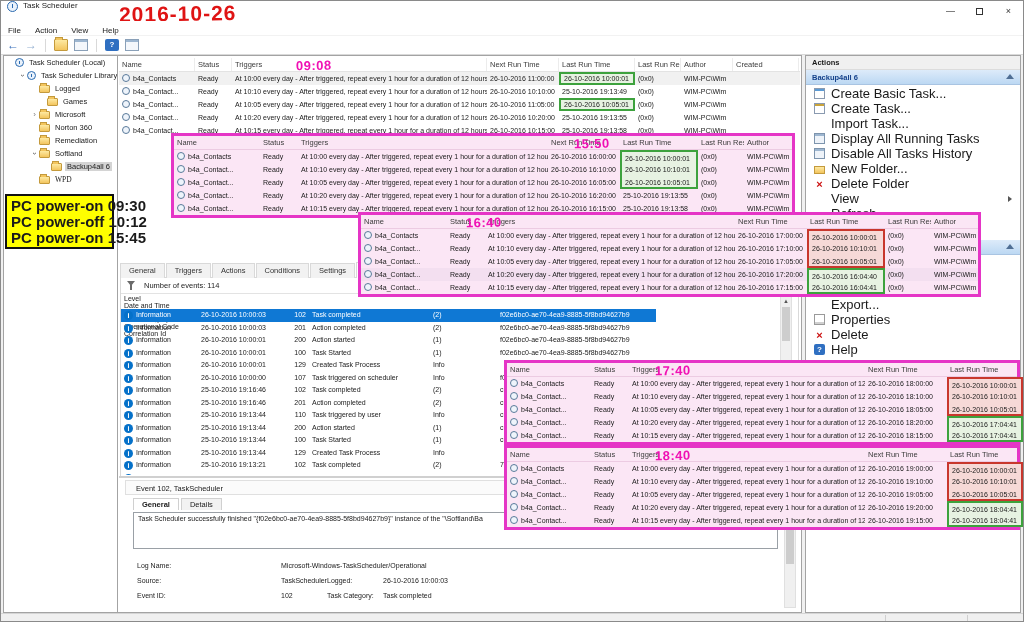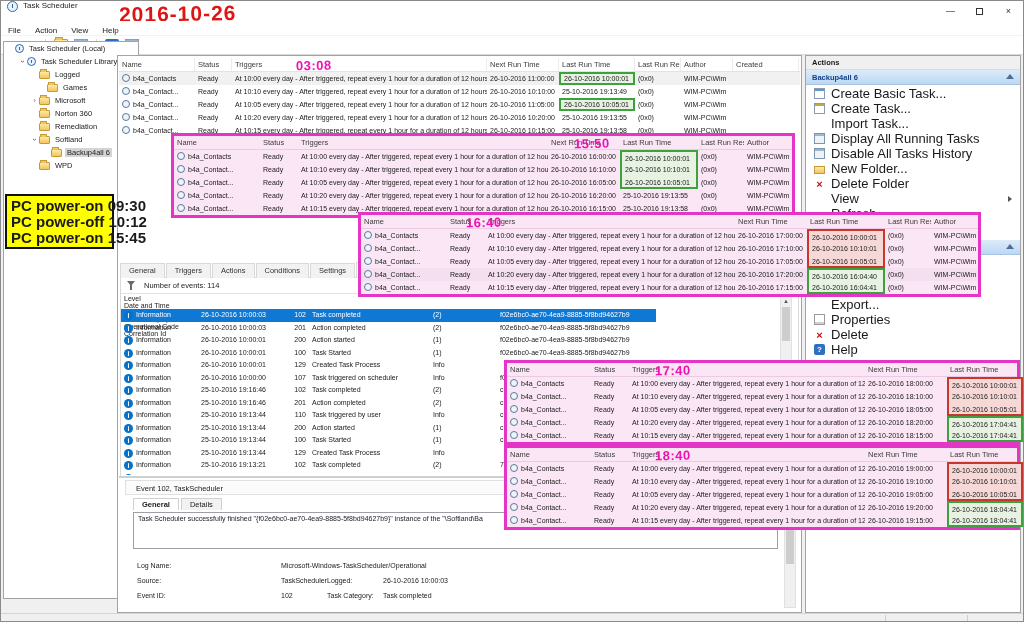--- a/index.html
+++ b/index.html
@@ -24,21 +24,21 @@
   .tb-fwd{color:#92aed0}
   .tb-sep{width:1px;height:13px;background:#d9d9d9;margin:0 5px}
   .tb-ic{width:14px;height:12px;margin:0 3px;position:relative;flex:none}
   .ic-folder{background:linear-gradient(#fde9a2,#f3c55e);border:1px solid #c49a3c;border-radius:1px}
   .ic-folder::before{content:'';position:absolute;top:-3px;left:0;width:6px;height:2px;background:#f3c55e;border:1px solid #c49a3c;border-bottom:none}
   .ic-window{background:#f4f7fb;border:1px solid #8aa0b8;box-shadow:inset 0 2px 0 #9db6d0}
   .ic-help{background:#2f6fc1;border-radius:2px;color:#fff;font-size:8px;font-weight:bold;text-align:center;line-height:12px}
 
   
   .panel{position:absolute;background:#fff;border:1px solid #a3a3a3}
-  .tree-panel{left:2px;top:40px;width:136px;height:558px;overflow:hidden}
+  .tree-panel{left:2px;top:54px;width:136px;height:558px;overflow:hidden}
   .center-panel{left:116px;top:54px;width:685px;height:558px}
   .actions-panel{left:804px;top:54px;width:216px;height:558px}
   .statusbar{position:absolute;left:0;top:612px;width:100%;height:10px;background:#f0f0f0;border-top:1px solid #d5d5d5}
   .sb-div{position:absolute;top:1px;width:1px;height:8px;background:#cfcfcf}
 
   
   .tree-row{display:flex;align-items:center;height:13px;font-size:7.5px;white-space:nowrap}
   .exp{width:9px;flex:none;text-align:center;color:#7d7d7d;font-size:8px;line-height:13px}
   .exp.open{display:inline-block;transform:rotate(90deg);color:#3b3b3b}
   .t-ico{flex:none;margin-right:3px;position:relative}
@@ -237,21 +237,21 @@
       <div class="tree-row" style="padding-left: 26px;">
         <span class="exp open">›</span>
         <span class="t-ico ico-folder"></span>
         <span class="tree-label">Softland</span>
       </div>
       <div class="tree-row selected" style="padding-left: 38px;">
         <span class="exp"></span>
         <span class="t-ico ico-folder"></span>
         <span class="tree-label">Backup4all 6</span>
       </div>
-      <div class="tree-row" style="padding-left: 26px;">
+      <div class="tree-row" style="padding-left: 26px; font-family: Liberation Serif, serif;">
         <span class="exp"></span>
         <span class="t-ico ico-folder"></span>
         <span class="tree-label">WPD</span>
       </div>
     </div>
 
   <div class="note">
     <div>PC power-on 09:30</div>
     <div>PC power-off 10:12</div>
     <div>PC power-on 15:45</div>
@@ -315,21 +315,21 @@
             <div class="cell c-status">Ready</div>
             <div class="cell c-trig">At 10:15 every day - After triggered, repeat every 1 hour for a duration of 12 hours.</div>
             <div class="cell c-next">26-10-2016 10:15:00</div>
             <div class="cell c-last">25-10-2016 19:13:58</div>
             <div class="cell c-res">(0x0)</div>
             <div class="cell c-auth">WIM-PC\Wim</div>
             <div class="cell c-created"></div>
           </div>
         </div>
     </div>
-    <span class="center-annot pink-annot">03:08</span>
+    <span class="center-annot pink-annot">09:08</span>
 
     <div class="tabpage"></div>
     <div class="tabstrip">
         <span class="tab">General</span>
         <span class="tab">Triggers</span>
         <span class="tab">Actions</span>
         <span class="tab">Conditions</span>
         <span class="tab">Settings</span>
         <span class="tab active">History</span>
       </div>

